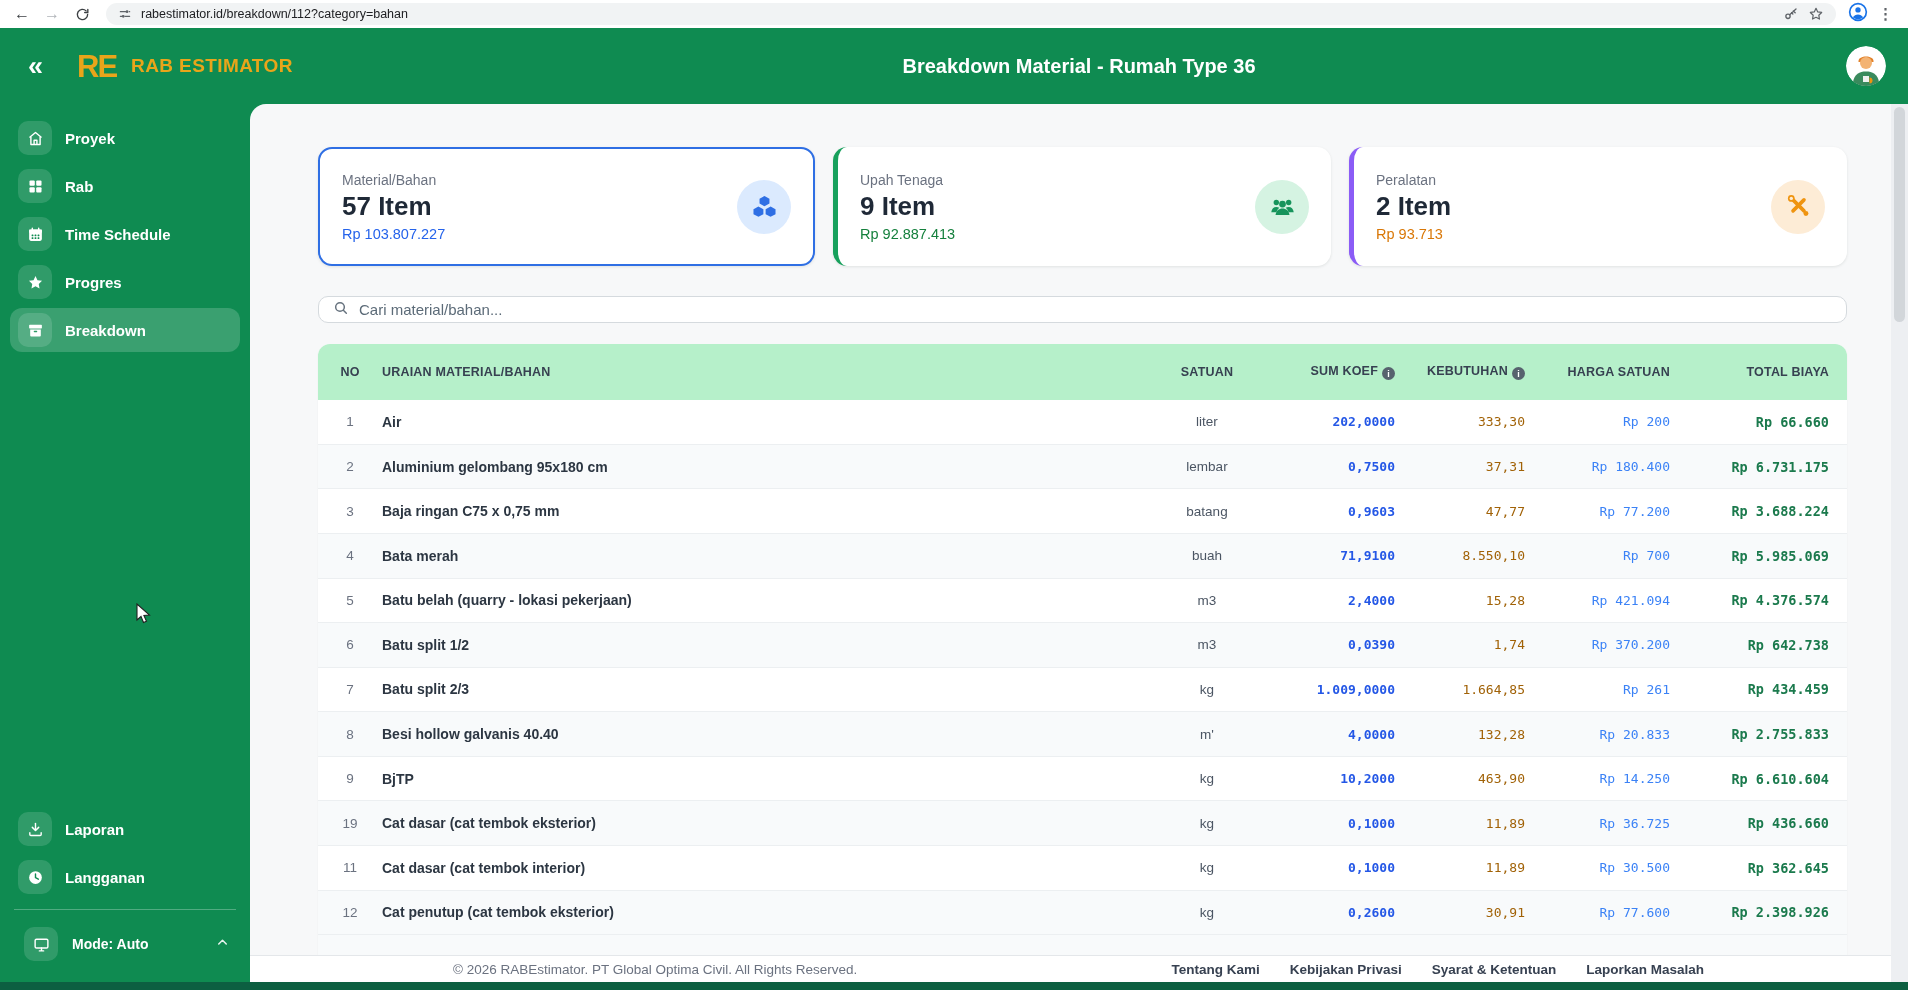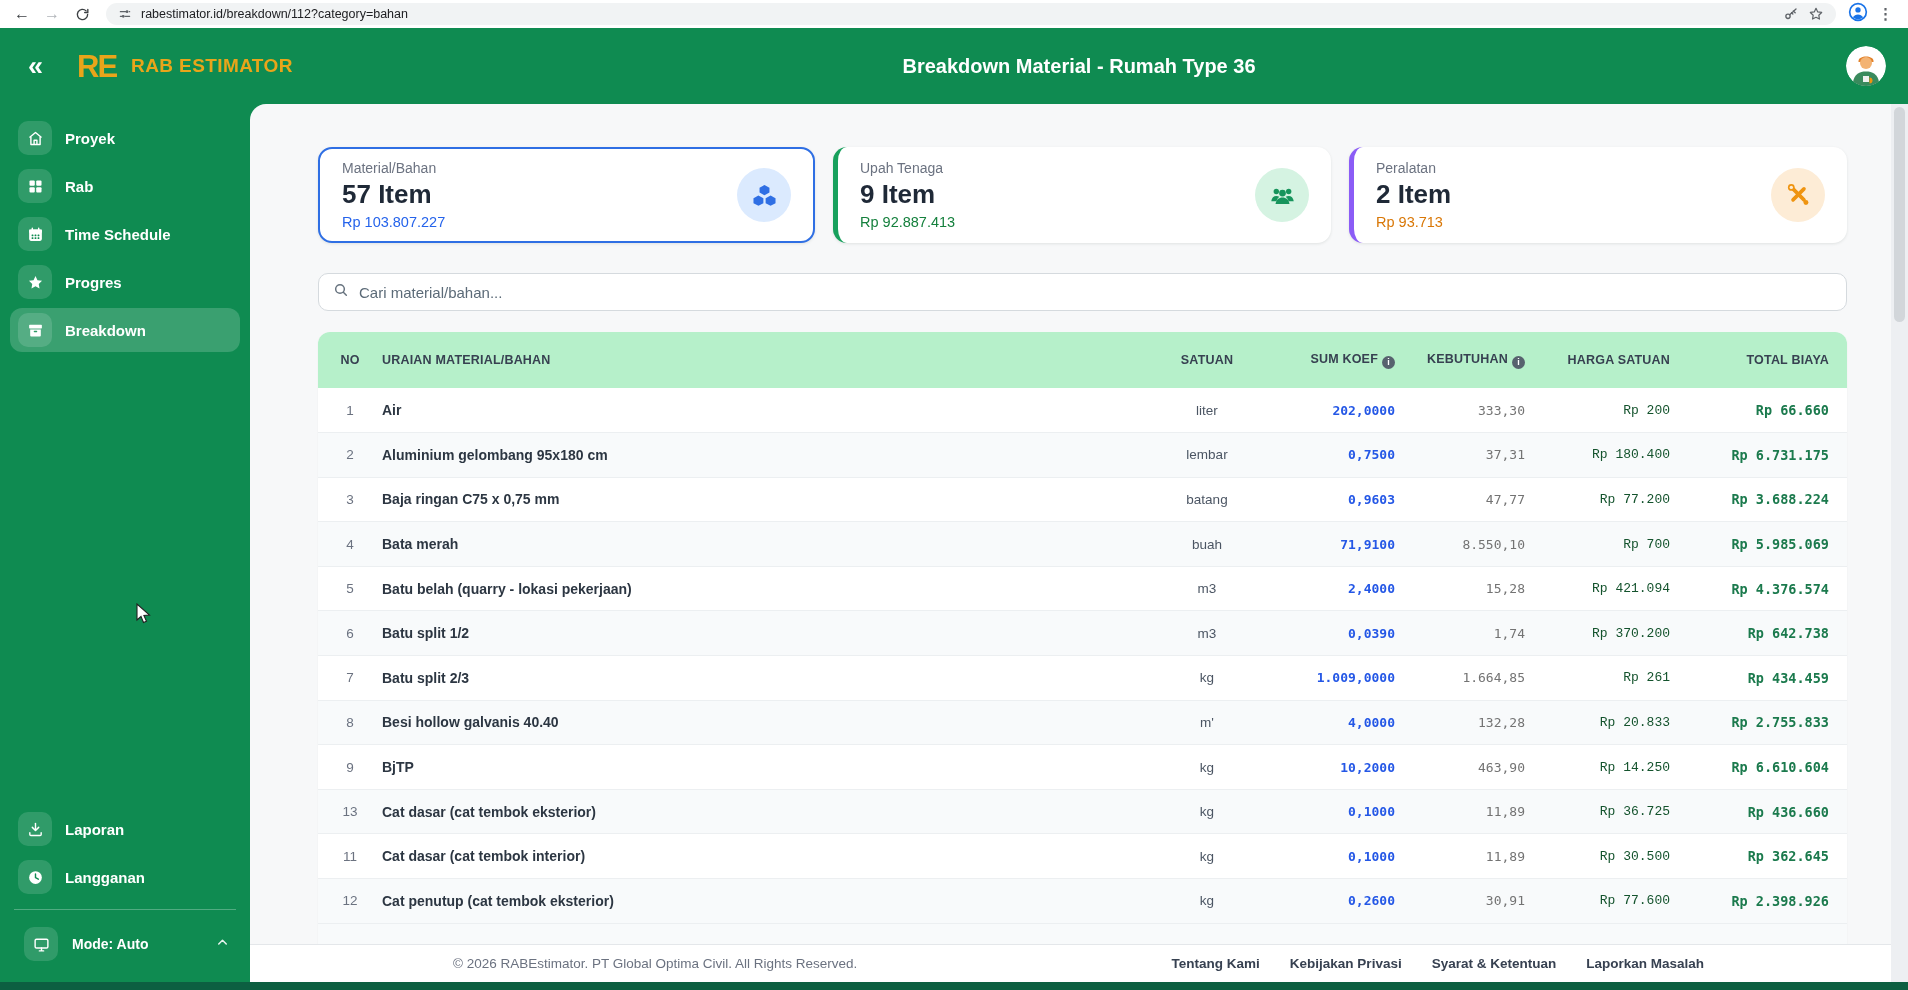--- a/index.html
+++ b/index.html
@@ -35,21 +35,21 @@
   .side-divider { height:1px; background:rgba(255,255,255,.28); margin:10px 4px 12px 4px; }
   .mode-row { height:44px; display:flex; align-items:center; gap:14px; padding:0 10px 0 14px; color:#fff; font-size:14px; font-weight:700; }
   .mode-chevron { margin-left:auto; opacity:.9; }
 
   .content { flex:1; background:#f7f8f9; border-top-left-radius:16px; display:flex; flex-direction:column; overflow:hidden; }
   .scroll-track { width:17px; background:#edeff2; position:relative; }
   .scroll-thumb { position:absolute; top:3px; left:3px; right:3px; height:215px; border-radius:6px; background:#d2d6da; }
 
   
   .cards { display:flex; gap:18px; margin:43px 44px 0 68px; }
-  .card { flex:1; height:96px; background:#fff; border-radius:14px; padding:16px 22px; display:flex; align-items:center; justify-content:space-between; box-shadow:0 1px 3px rgba(20,40,30,.10); cursor:pointer; }
+  .card { flex:1; height:119px; background:#fff; border-radius:14px; padding:16px 22px; display:flex; align-items:center; justify-content:space-between; box-shadow:0 1px 3px rgba(20,40,30,.10); cursor:pointer; }
   .card.selected { border:2px solid #2f6fe4; }
   .card.accent-green { border-left:5px solid #17a05c; }
   .card.accent-orange { border-left:5px solid #8b5cf6; }
   .card-label { font-size:14px; color:#6b7280; }
   .card-count { font-size:26px; font-weight:800; color:#1f2937; margin:3px 0 4px 0; }
   .card-amount { font-size:14.5px; font-weight:400; }
   .amount-blue { color:#2563eb; } .amount-green { color:#15803d; } .amount-orange { color:#d97706; }
   .card-ico { width:54px; height:54px; border-radius:50%; display:flex; align-items:center; justify-content:center; }
   .ico-blue { background:#dbeafe; } .ico-green { background:#d5f3e2; } .ico-orange { background:#fdecd6; }
 
@@ -68,22 +68,22 @@
   .c-right { text-align:right; padding-right:12px; }
   .c-total { text-align:right; padding-right:18px; }
   .c-uraian { text-align:left; padding-right:10px; }
   .info-badge { display:inline-flex; width:13px; height:13px; border-radius:50%; background:#57626e; color:#fff; font-size:9px; font-weight:700; align-items:center; justify-content:center; vertical-align:-2px; margin-left:4px; }
   .info-badge::after { content:"i"; }
   .cell-no { color:#6b7280; font-size:13.5px; }
   .cell-uraian { color:#2c3642; font-weight:600; }
   .cell-satuan { color:#4b5563; font-size:13.5px; }
   .mono { font-family:"DejaVu Sans Mono", monospace; font-size:13px; }
   .cell-koef { color:#2457e6; font-weight:700; }
-  .cell-keb { color:#737373; }
-  .cell-harga { color:#14532d;font-family:Liberation Mono, monospace; }
+  .cell-keb { color:#a16207; }
+  .cell-harga { color:#3b82f6; }
   .cell-total { color:#1b7a4d; font-weight:700; font-size:13.5px; }
   .table-sliver { height:20px; background:#f8fafb; }
 
   
   .page-footer { margin-top:auto; height:50px; background:#fff; border-top:1px solid #e4e7ea; display:flex; align-items:center; justify-content:space-between; padding:0 187px 8px 203px; }
   .copyright { font-size:13.5px; color:#6b7280; }
   .footer-links { display:flex; gap:30px; }
   .footer-links span { font-size:13.5px; color:#374151; font-weight:600; cursor:pointer; }
 
   .bottom-strip { position:absolute; left:0; right:0; bottom:0; height:8px; background:#0c5f41; }
@@ -412,21 +412,21 @@
             <div class="c-center cell-no">9</div>
             <div class="c-uraian cell-uraian">BjTP</div>
             <div class="c-center cell-satuan">kg</div>
             <div class="c-right mono cell-koef">10,2000</div>
             <div class="c-right mono cell-keb">463,90</div>
             <div class="c-right mono cell-harga">Rp 14.250</div>
             <div class="c-total mono cell-total">Rp 6.610.604</div>
           </div>
 
           <div class="tgrid trow">
-            <div class="c-center cell-no">13</div>
+            <div class="c-center cell-no">19</div>
             <div class="c-uraian cell-uraian">Cat dasar (cat tembok eksterior)</div>
             <div class="c-center cell-satuan">kg</div>
             <div class="c-right mono cell-koef">0,1000</div>
             <div class="c-right mono cell-keb">11,89</div>
             <div class="c-right mono cell-harga">Rp 36.725</div>
             <div class="c-total mono cell-total">Rp 436.660</div>
           </div>
 
           <div class="tgrid trow">
             <div class="c-center cell-no">11</div>

